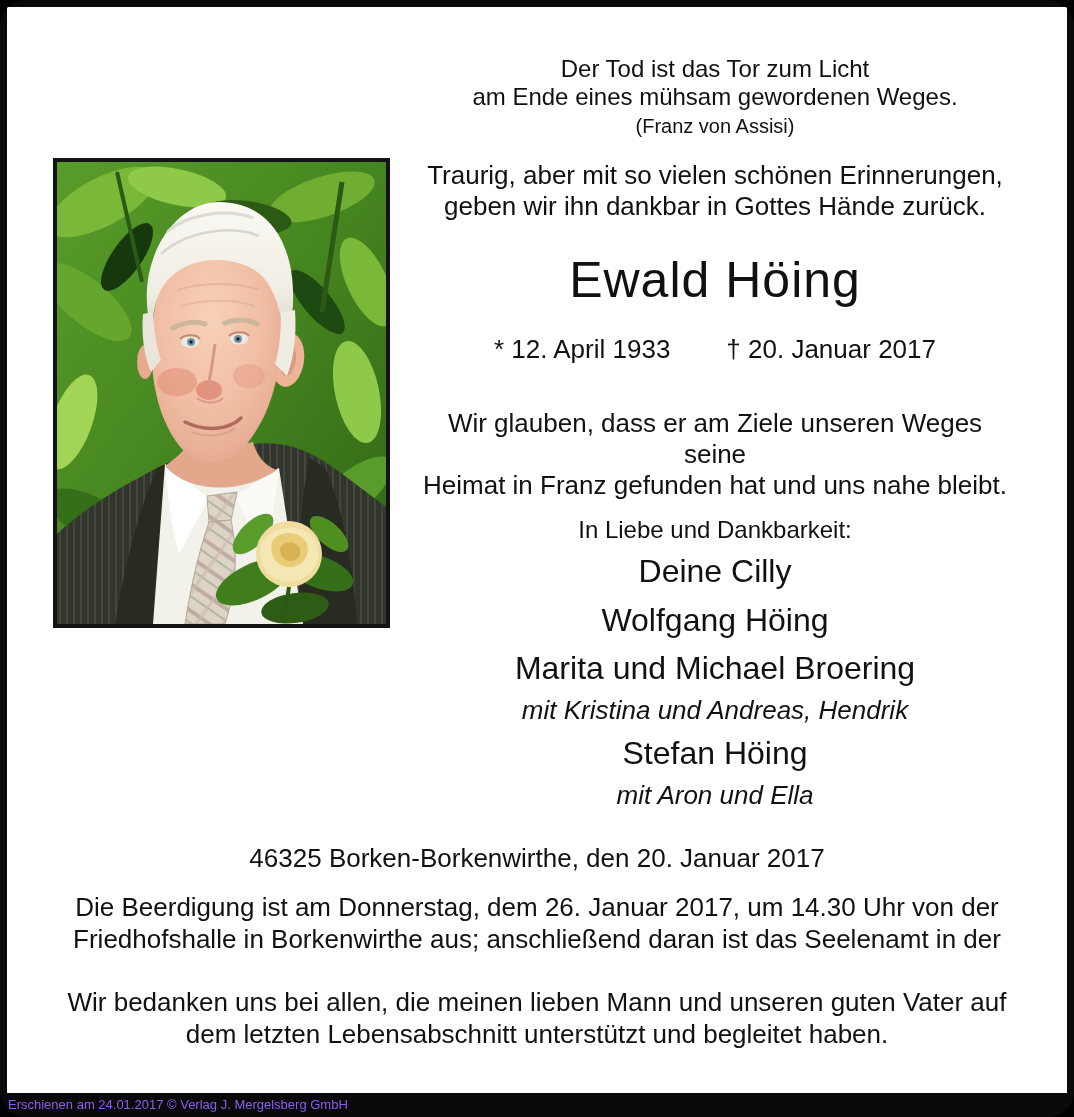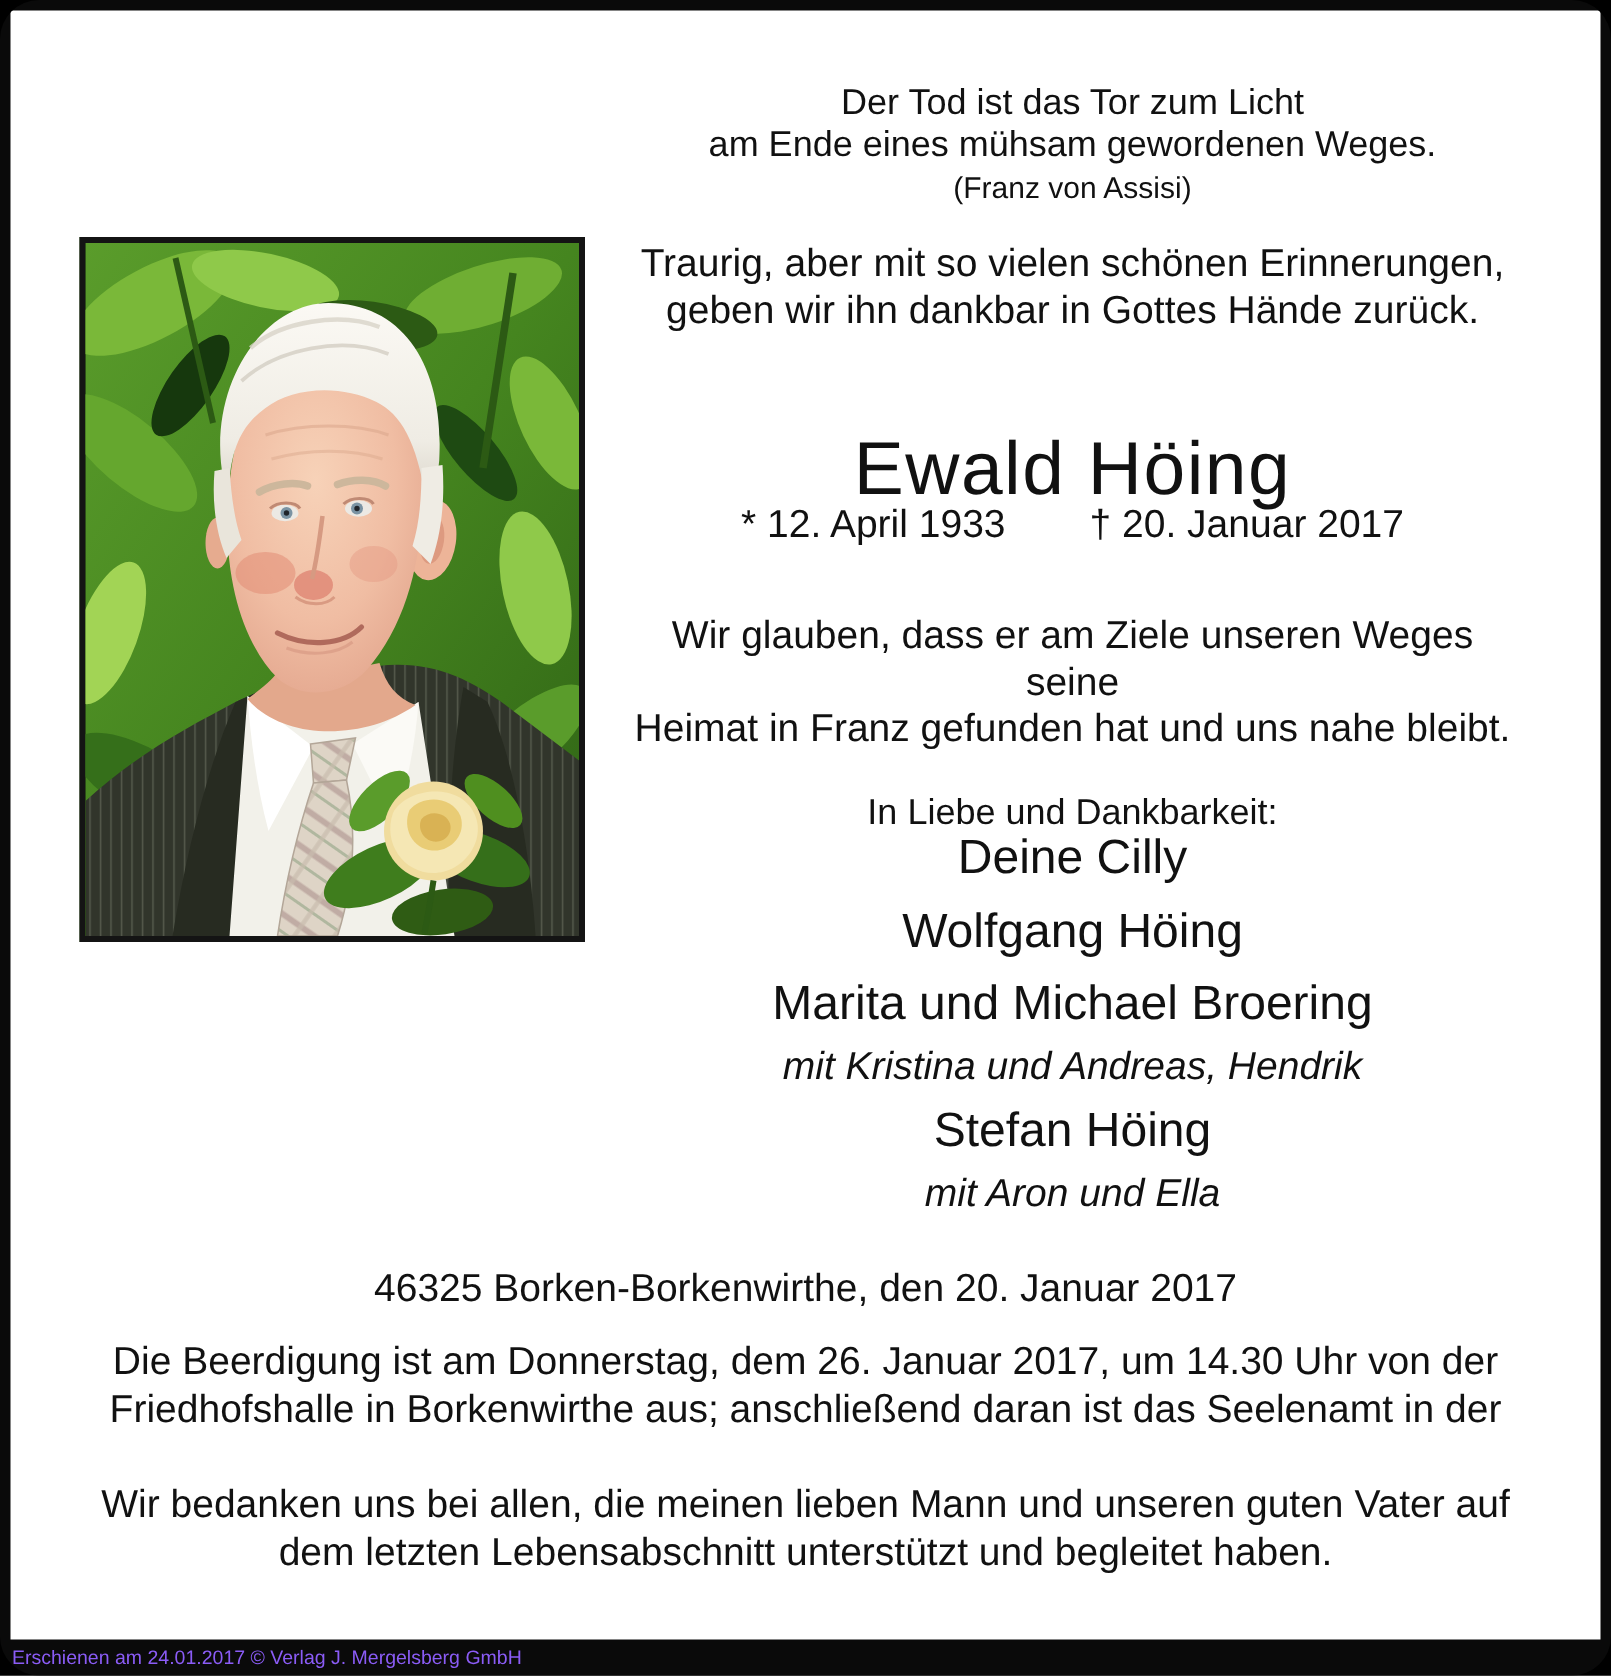--- a/index.html
+++ b/index.html
@@ -16,25 +16,25 @@
   .photo-frame {
     position:absolute; left:46px; top:151px; width:329px; height:462px;
     border:4px solid #141414; background:#2f5c14; box-sizing:content-box;
   }
   .photo-frame svg { display:block; }
   
   .col { position:absolute; left:408px; width:600px; text-align:center; }
   .quote-block   { top:48px;  font-size:24px; line-height:28px; }
   .quote-attr    { font-size:20px; line-height:24px; margin-top:3px; }
   .intro-block   { top:153px; font-size:26px; line-height:31px; }
-  .name-block    { top:243px; font-size:50px; line-height:60px; font-weight:400; letter-spacing:1px;margin-top:32px; }
+  .name-block    { top:243px; font-size:50px; line-height:60px; font-weight:400; letter-spacing:1px; }
   .dates-block   { top:327px; font-size:26px; line-height:30px; }
   .date-gap      { display:inline-block; width:56px; }
   .faith-block   { top:401px; font-size:26px; line-height:31px; }
-  .liebe-heading { top:521px; font-size:24px; line-height:28px; }
+  .liebe-heading { top:509px; font-size:24px; line-height:28px; }
   .mourners      { top:544px; }
   .mourner-lg    { font-size:32px; line-height:40px; }
   .mourner-sm    { font-size:26px; line-height:33px;font-style:italic; }
   .mb9 { margin-bottom:9px; } .mb8 { margin-bottom:8px; } .mb6 { margin-bottom:6px; }
   
   .wide { position:absolute; left:0; width:1060px; text-align:center; }
   .dateline-block { top:836px; font-size:26px; line-height:30px; }
   .funeral-block  { top:884px; font-size:26px; line-height:32px; }
   .thanks-block   { top:979px; font-size:26px; line-height:32px; }
   

